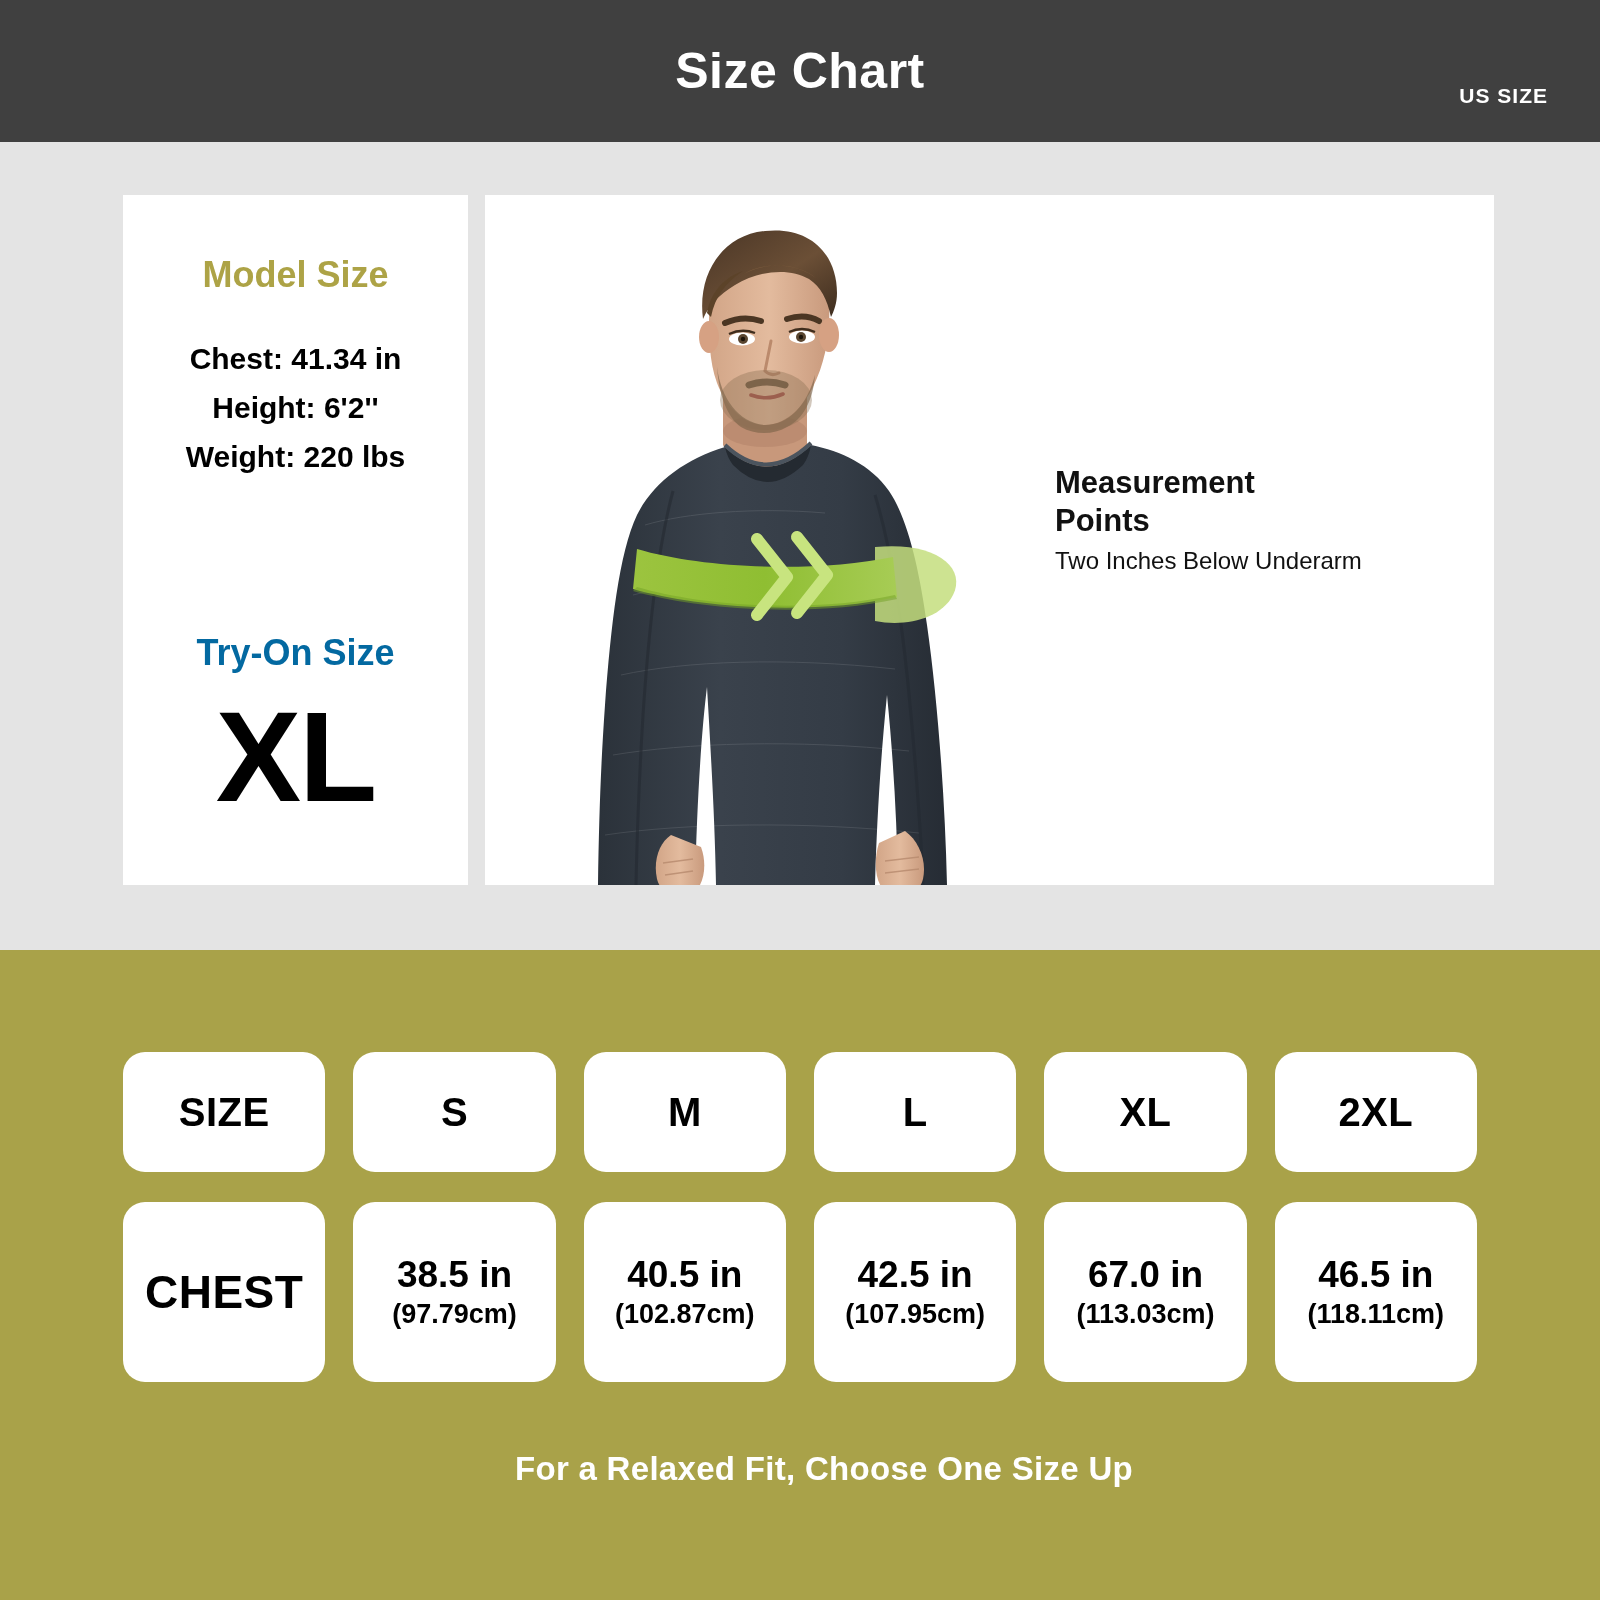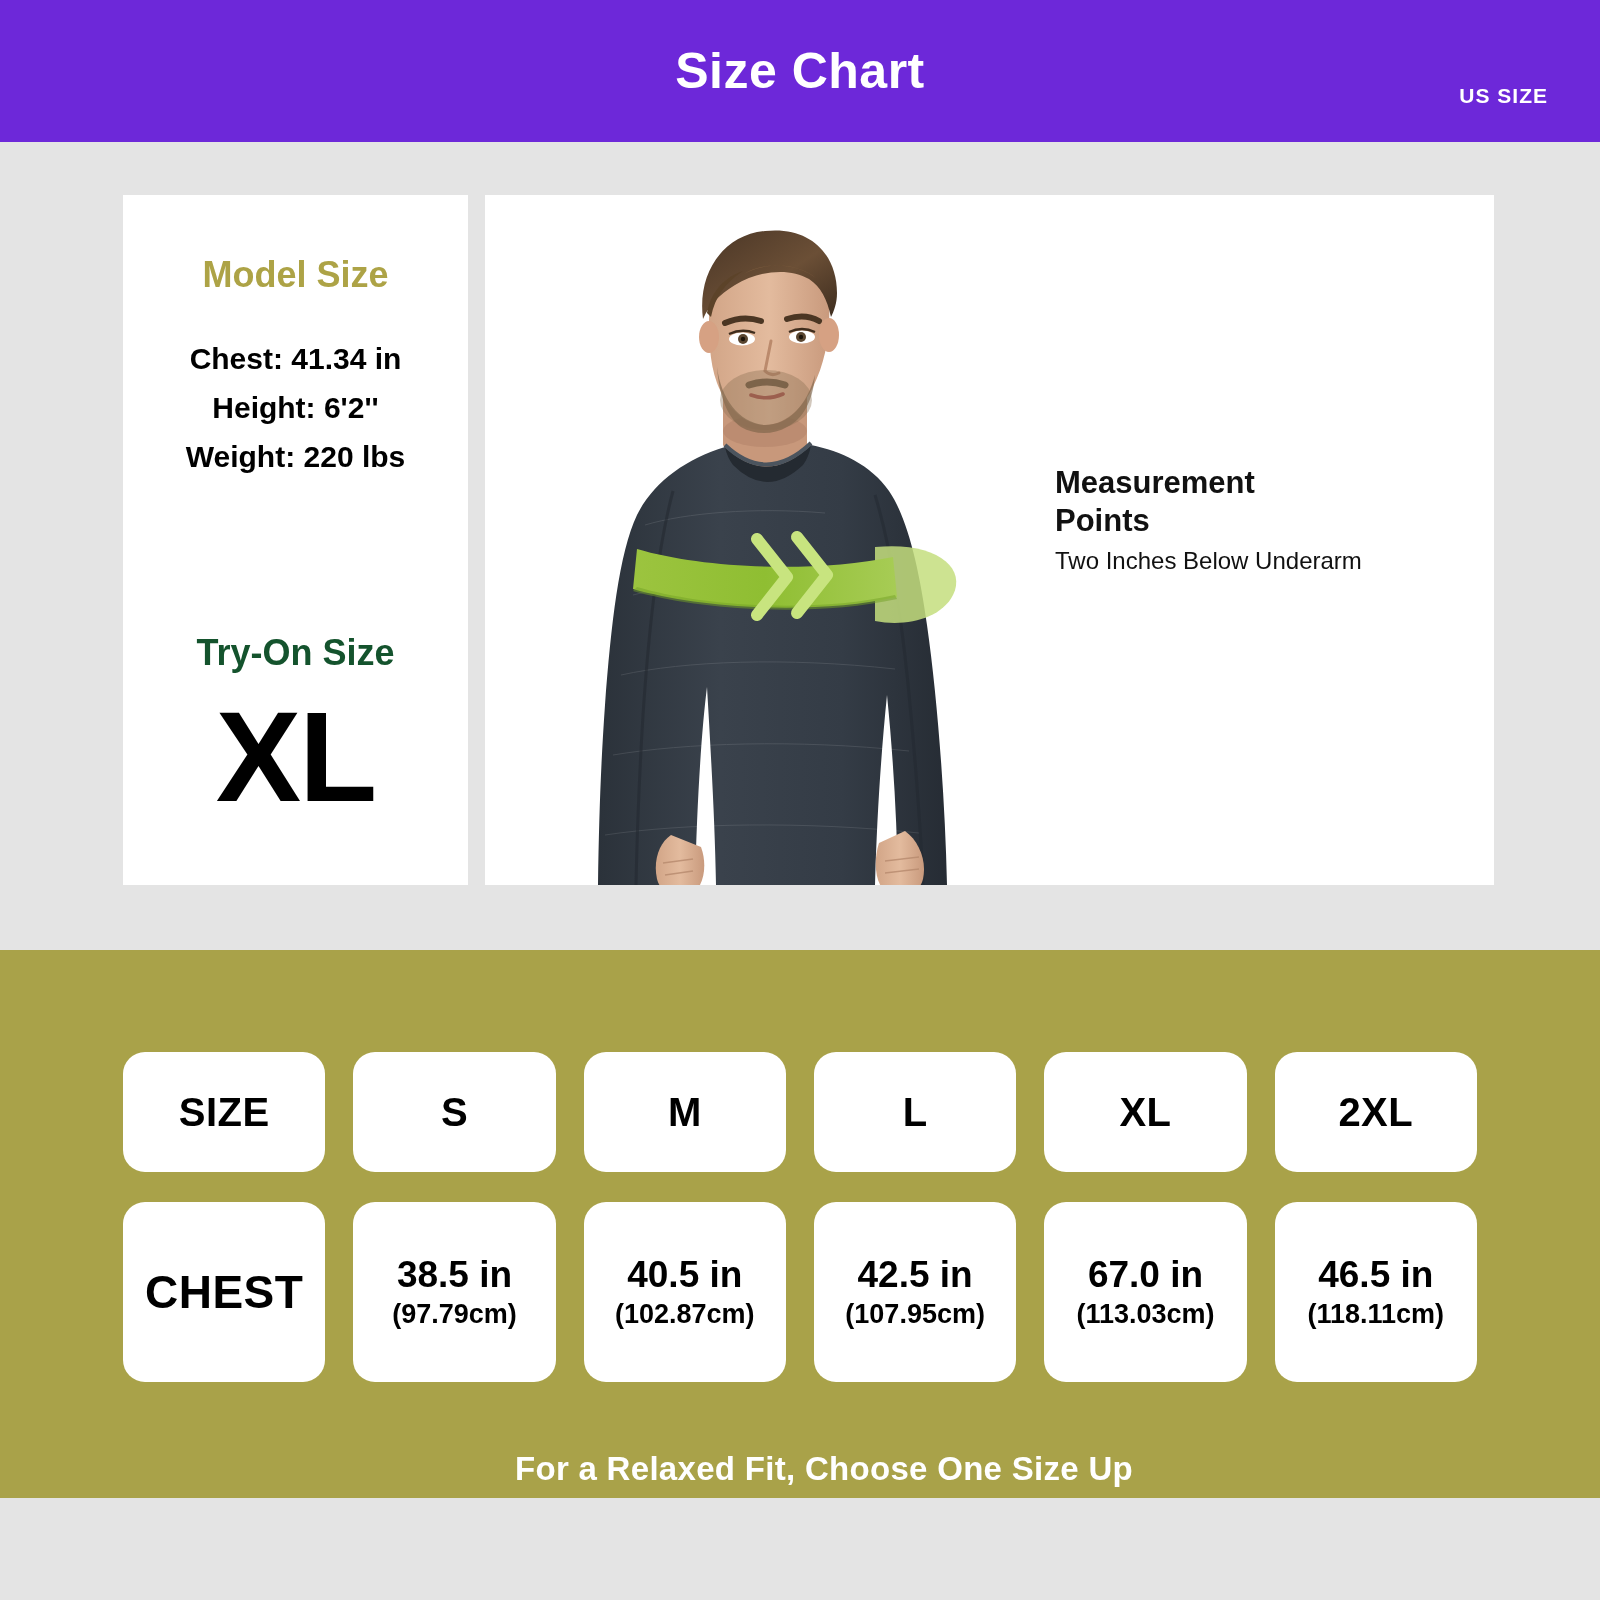--- a/index.html
+++ b/index.html
@@ -14,21 +14,21 @@
     overflow: hidden;
     position: relative;
   }
 
   
   .header {
     position: absolute;
     left: 0; top: 0;
     width: 1600px;
     height: 142px;
-    background: #6d28d9;
+    background: #404040;
   }
   .header-title {
     position: absolute;
     left: 0; top: 0;
     width: 1600px;
     text-align: center;
     line-height: 142px;
     color: #ffffff;
     font-size: 50px;
     font-weight: bold;
@@ -82,21 +82,21 @@
     font-size: 30px;
     font-weight: bold;
     line-height: 49px;
   }
   .tryon-title {
     position: absolute;
     left: 0;
     top: 437px;
     width: 345px;
     text-align: center;
-    color: #14532d;
+    color: #0369a1;
     font-size: 36px;
     font-weight: bold;
   }
   .tryon-value {
     position: absolute;
     left: 0;
     top: 492px;
     width: 345px;
     text-align: center;
     color: #000000;
@@ -145,21 +145,21 @@
     top: 0px;
     width: 480px;
     height: 690px;
   }
 
   
   .olive {
     position: absolute;
     left: 0; top: 950px;
     width: 1600px;
-    height: 548px;
+    height: 650px;
     background: #a9a249;
   }
 
   .table-wrap {
     position: absolute;
     left: 123px;
     top: 102px;
     width: 1354px;
   }
   .trow {

